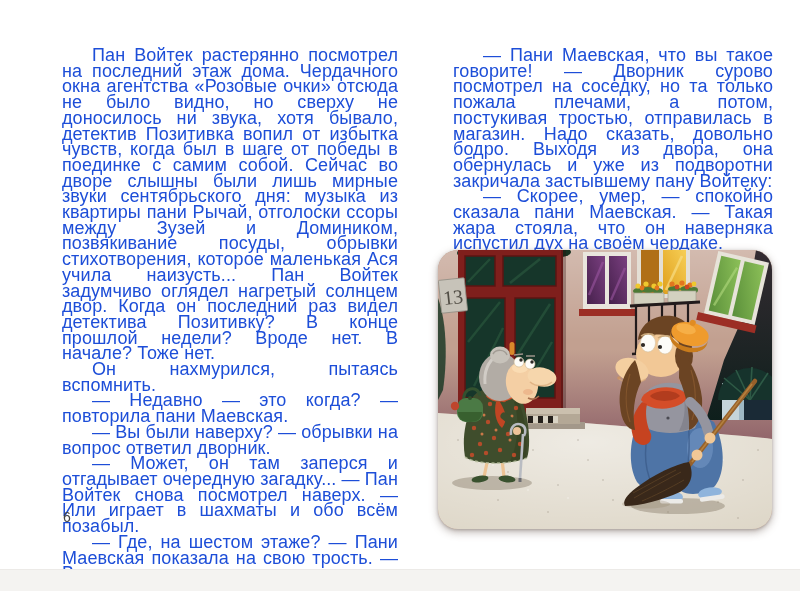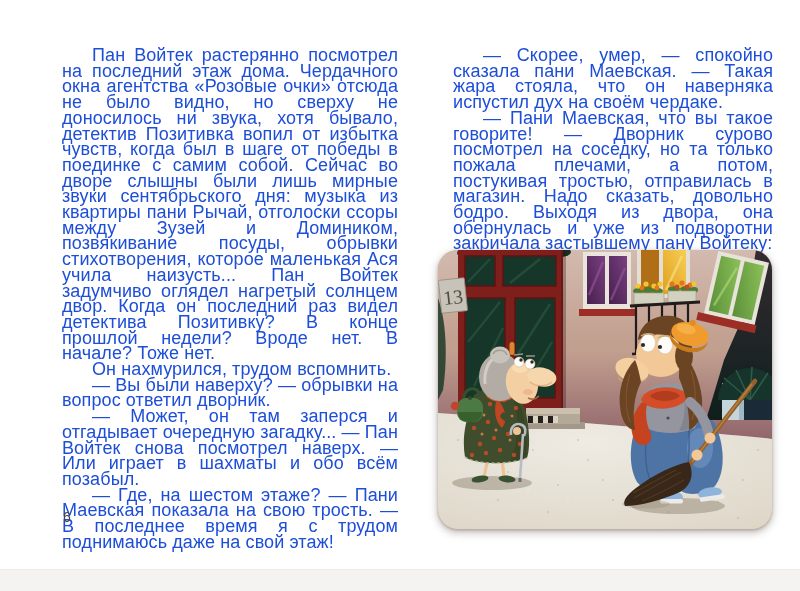--- a/index.html
+++ b/index.html
@@ -30,32 +30,33 @@
     position:absolute;left:0;top:569px;width:800px;height:22px;
     background:#f4f3f1;border-top:1px solid #eceae7;
   }
 </style>
 </head>
 <body>
 
 <div id="left-text" class="page-text">
 
 <p>Пан Войтек растерянно посмотрел на последний этаж дома. Чердачного окна агентства «Розовые очки» отсюда не было видно, но сверху не доносилось ни звука, хотя бывало, детектив Позитивка вопил от избытка чувств, когда был в шаге от победы в поединке с самим собой. Сейчас во дворе слышны были лишь мирные звуки сентябрьского дня: музыка из квартиры пани Рычай, отголоски ссоры между Зузей и Домиником, позвякивание посуды, обрывки стихотворения, которое маленькая Ася учила наизусть... Пан Войтек задумчиво оглядел нагретый солнцем двор. Когда он последний раз видел детектива Позитивку? В конце прошлой недели? Вроде нет. В начале? Тоже нет.</p>
-    <p>Он нахмурился, трудом вспомнить.</p>
+    <p>Он нахмурился, пытаясь вспомнить.</p>
+    <p>— Недавно — это когда? — повторила пани Маевская.</p>
     <p>— Вы были наверху? — обрывки на вопрос ответил дворник.</p>
     <p>— Может, он там заперся и отгадывает очередную загадку... — Пан Войтек снова посмотрел наверх. — Или играет в шахматы и обо всём позабыл.</p>
     <p>— Где, на шестом этаже? — Пани Маевская показала на свою трость. — В последнее время я с трудом поднимаюсь даже на свой этаж!</p>
   </div>
 
 <div id="page-number">6</div>
 
 <div id="right-text" class="page-text">
 
-<p>— Скорее, умер, — спокойно сказала пани Маевская. — Такая жара стояла, что он наверняка испустил дух на своём чердаке.</p>
-    <p>— Пани Маевская, что вы такое говорите! — Дворник сурово посмотрел на соседку, но та только пожала плечами, а потом, постукивая тростью, отправилась в магазин. Надо сказать, довольно бодро. Выходя из двора, она обернулась и уже из подворотни закричала застывшему пану Войтеку:</p>
+<p>— Пани Маевская, что вы такое говорите! — Дворник сурово посмотрел на соседку, но та только пожала плечами, а потом, постукивая тростью, отправилась в магазин. Надо сказать, довольно бодро. Выходя из двора, она обернулась и уже из подворотни закричала застывшему пану Войтеку:</p>
+    <p>— Скорее, умер, — спокойно сказала пани Маевская. — Такая жара стояла, что он наверняка испустил дух на своём чердаке.</p>
     <p>— Умер, попомните мои слова!..</p>
   </div>
 
 <div id="illustration">
   <svg viewBox="0 0 334 279" xmlns="http://www.w3.org/2000/svg">
     <defs>
       <linearGradient id="wallLight" x1="0" y1="0" x2="0" y2="1">
         <stop offset="0" stop-color="#ffffff" stop-opacity=".28"></stop>
         <stop offset="1" stop-color="#ffffff" stop-opacity="0"></stop>
       </linearGradient>

